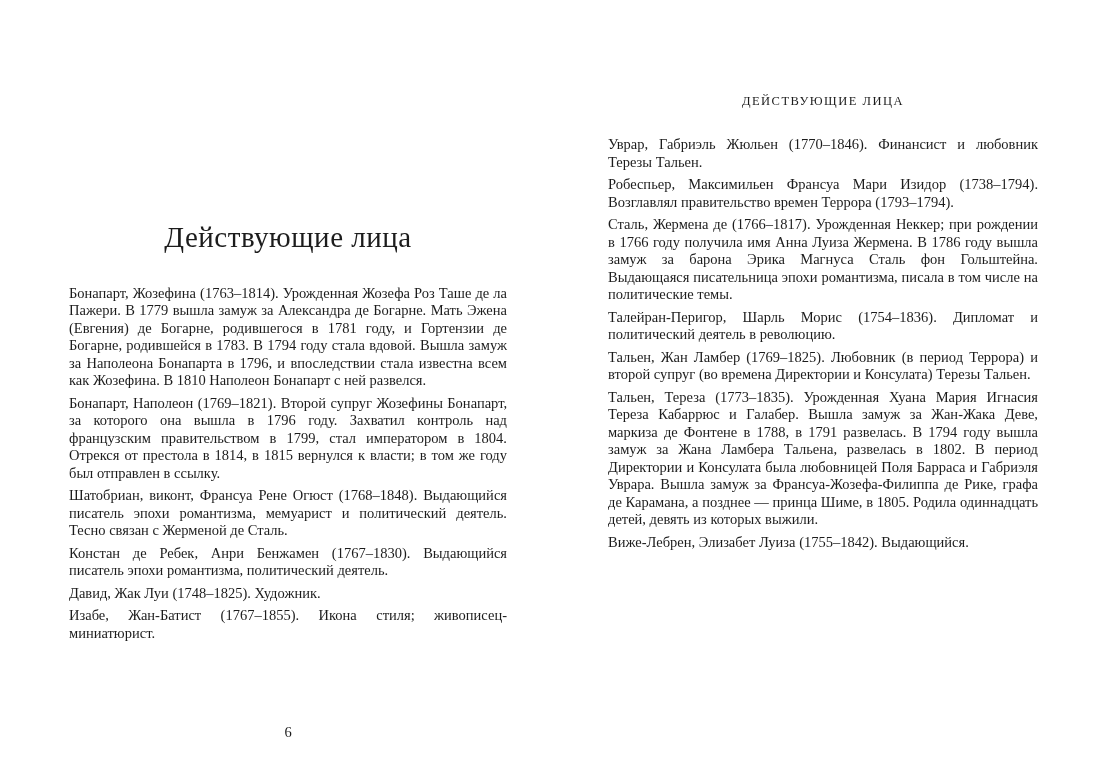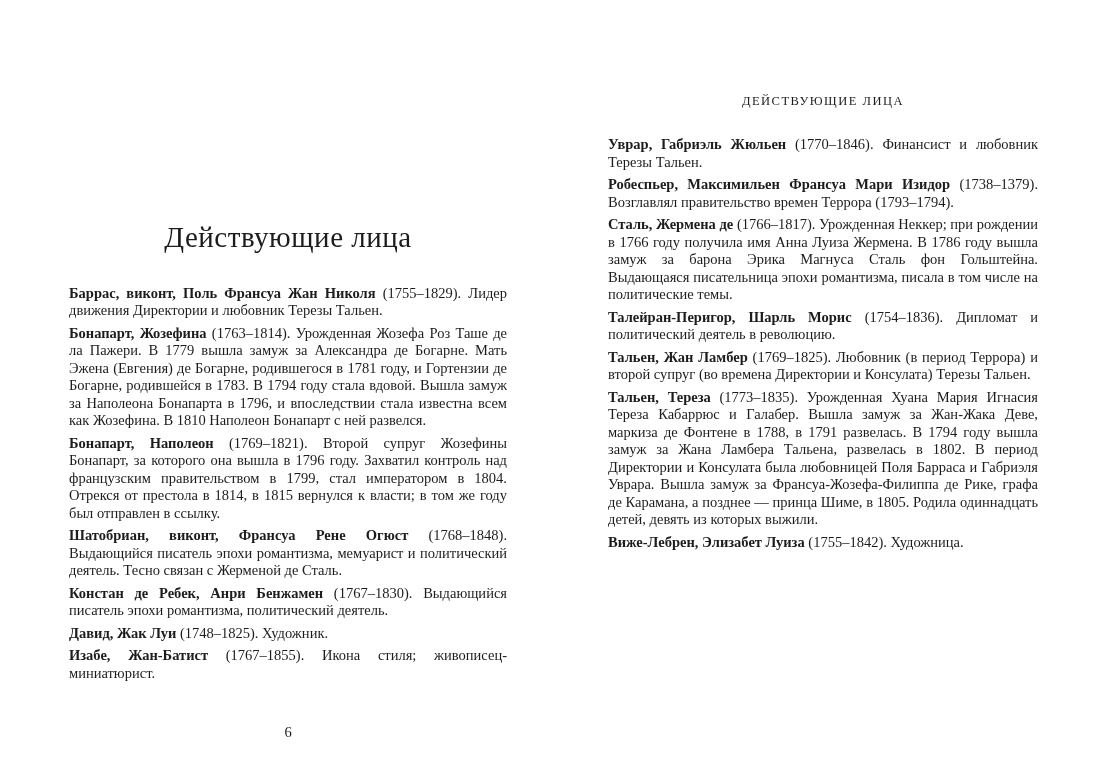--- a/index.html
+++ b/index.html
@@ -39,42 +39,41 @@
     text-align: center;
     margin: 38px 0 27px 0;
     color: #1c1c1c;
   }
   .entry {
     font-size: 14.5px;
     line-height: 17.5px;
     text-align: justify;
     margin: 0 0 5px 0;
   }
-  .entry .name  { font-weight: bold; font-style: normal; }
+  .entry .name  { font-weight: normal; font-style: normal; }
   .entry .years { }
   .entry .desc  { font-style: normal; }
 
   .page-number {
     position: absolute;
     left: 69px;
     top: 724px;
     width: 438px;
     text-align: center;
     font-size: 14.5px;
   }
 </style>
 </head>
 <body>
 
 <div class="book">
 
   <div class="col col-left">
     <h1 class="section-title">Действующие лица</h1>
 
-    <p class="entry"><span class="name">Баррас, виконт, Поль Франсуа Жан Николя</span> <span class="years">(1755–1829)</span><span class="desc">. Лидер движения Директории и любовник Терезы Тальен.</span></p>
 
 
     <p class="entry"><span class="name">Бонапарт, Жозефина</span> <span class="years">(1763–1814)</span><span class="desc">. Урожденная Жозефа Роз Таше де ла Пажери. В 1779 вышла замуж за Александра де Богарне. Мать Эжена (Евгения) де Богарне, родившегося в 1781 году, и Гортензии де Богарне, родившейся в 1783. В 1794 году стала вдовой. Вышла замуж за Наполеона Бонапарта в 1796, и впоследствии стала известна всем как Жозефина. В 1810 Наполеон Бонапарт с ней развелся.</span></p>
 
     <p class="entry"><span class="name">Бонапарт, Наполеон</span> <span class="years">(1769–1821)</span><span class="desc">. Второй супруг Жозефины Бонапарт, за которого она вышла в 1796 году. Захватил контроль над французским правительством в 1799, стал императором в 1804. Отрекся от престола в 1814, в 1815 вернулся к власти; в том же году был отправлен в ссылку.</span></p>
 
     <p class="entry"><span class="name">Шатобриан, виконт, Франсуа Рене Огюст</span> <span class="years">(1768–1848)</span><span class="desc">. Выдающийся писатель эпохи романтизма, мемуарист и политический деятель. Тесно связан с Жерменой де Сталь.</span></p>
 
     <p class="entry"><span class="name">Констан де Ребек, Анри Бенжамен</span> <span class="years">(1767–1830)</span><span class="desc">. Выдающийся писатель эпохи романтизма, политический деятель.</span></p>
 
@@ -85,26 +84,26 @@
   </div>
 
   <div class="page-number">6</div>
 
   <div class="col col-right">
     <div class="running-head">ДЕЙСТВУЮЩИЕ ЛИЦА</div>
 
     <p class="entry"><span class="name">Уврар, Габриэль Жюльен</span> <span class="years">(1770–1846)</span><span class="desc">. Финансист и любовник Терезы Тальен.</span></p>
 
 
-    <p class="entry"><span class="name">Робеспьер, Максимильен Франсуа Мари Изидор</span> <span class="years">(1738–1379)</span><span class="desc">. Возглавлял правительство времен Террора (1793–1794).</span></p>
+    <p class="entry"><span class="name">Робеспьер, Максимильен Франсуа Мари Изидор</span> <span class="years">(1738–1794)</span><span class="desc">. Возглавлял правительство времен Террора (1793–1794).</span></p>
 
     <p class="entry"><span class="name">Сталь, Жермена де</span> <span class="years">(1766–1817)</span><span class="desc">. Урожденная Неккер; при рождении в 1766 году получила имя Анна Луиза Жермена. В 1786 году вышла замуж за барона Эрика Магнуса Сталь фон Гольштейна. Выдающаяся писательница эпохи романтизма, писала в том числе на политические темы.</span></p>
 
     <p class="entry"><span class="name">Талейран-Перигор, Шарль Морис</span> <span class="years">(1754–1836)</span><span class="desc">. Дипломат и политический деятель в революцию.</span></p>
 
     <p class="entry"><span class="name">Тальен, Жан Ламбер</span> <span class="years">(1769–1825)</span><span class="desc">. Любовник (в период Террора) и второй супруг (во времена Директории и Консулата) Терезы Тальен.</span></p>
 
     <p class="entry"><span class="name">Тальен, Тереза</span> <span class="years">(1773–1835)</span><span class="desc">. Урожденная Хуана Мария Игнасия Тереза Кабаррюс и Галабер. Вышла замуж за Жан-Жака Деве, маркиза де Фонтене в 1788, в 1791 развелась. В 1794 году вышла замуж за Жана Ламбера Тальена, развелась в 1802. В период Директории и Консулата была любовницей Поля Барраса и Габриэля Уврара. Вышла замуж за Франсуа-Жозефа-Филиппа де Рике, графа де Карамана, а позднее — принца Шиме, в 1805. Родила одиннадцать детей, девять из которых выжили.</span></p>
 
-    <p class="entry"><span class="name">Виже-Лебрен, Элизабет Луиза</span> <span class="years">(1755–1842)</span><span class="desc">. Художница.</span></p>
+    <p class="entry"><span class="name">Виже-Лебрен, Элизабет Луиза</span> <span class="years">(1755–1842)</span><span class="desc">. Выдающийся.</span></p>
   </div>
 
 </div>
 
 </body></html>

